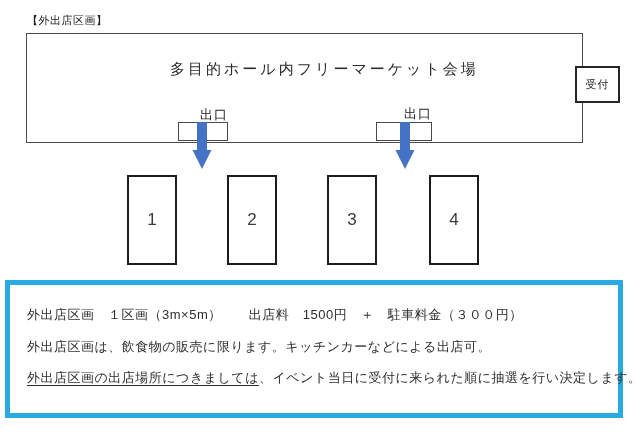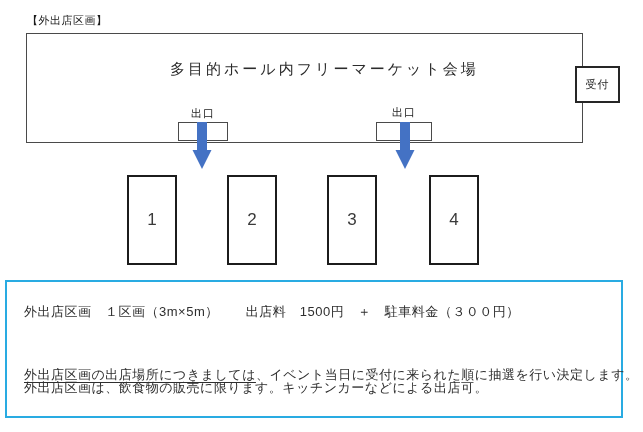--- a/index.html
+++ b/index.html
@@ -42,24 +42,24 @@
     display: flex; align-items: center; justify-content: center;
     font-size: 11px;
     letter-spacing: 1px;
     color: #2b2b2b;
     background: #ffffff;
     box-sizing: border-box;
     margin-left: 48px;
   }
 
   .exit-label {
-    font-size: 11px;
+    font-size: 13px;
     letter-spacing: 1px;
     color: #222;
-    text-align: center;
+    text-align: right;
     white-space: nowrap;
     font-family: Liberation Mono, monospace;
   }
   .exit-label-1 { left: 178px; top: 106px; width: 50px; }
   .exit-label-2 { left: 376px; top: 105px; width: 56px; }
 
   .exit-box {
     border: 1px solid #4a4a4a;
     box-sizing: border-box;
     background: transparent;
@@ -82,34 +82,34 @@
     background: #ffffff;
   }
   .stall-1 { left: 127px; }
   .stall-2 { left: 227px; }
   .stall-3 { left: 327px; }
   .stall-4 { left: 429px; }
 
   .info-box {
     left: 5px; top: 280px;
     width: 618px; height: 138px;
-    border: 2px solid #a3a3a3;
+    border: 5px solid #a3a3a3;
     box-sizing: border-box;
     background: #ffffff;
   }
   .info-line {
     position: absolute;
     left: 17px;
     font-size: 13px;
     letter-spacing: 0.5px;
     color: #2e2e2e;
     white-space: nowrap;
   }
   .info-line-1 { top: 21px; }
-  .info-line-2 { top: 53px; margin-top: 44px; }
+  .info-line-2 { top: 53px; }
   .info-line-3 { top: 84px; }
   .u {
     text-decoration: underline;
     text-underline-offset: 3px;
     margin-top: 32px;
   }
 </style>
 </head>
 <body>
 

